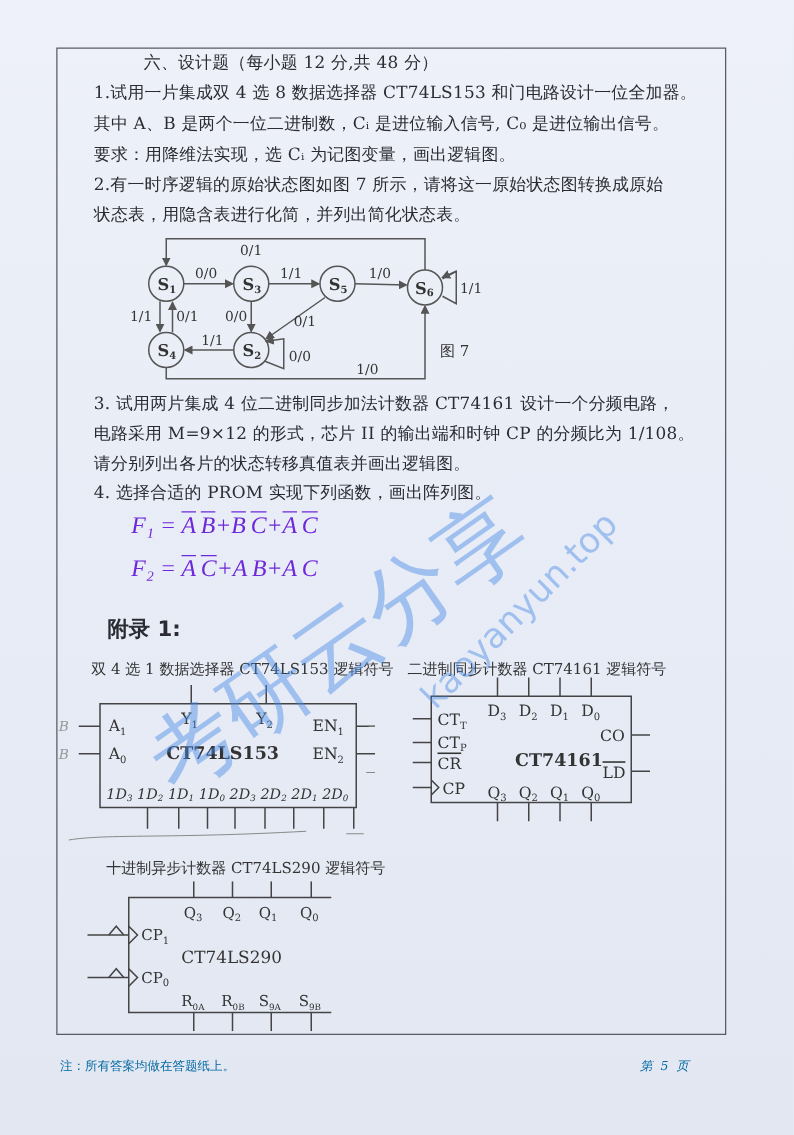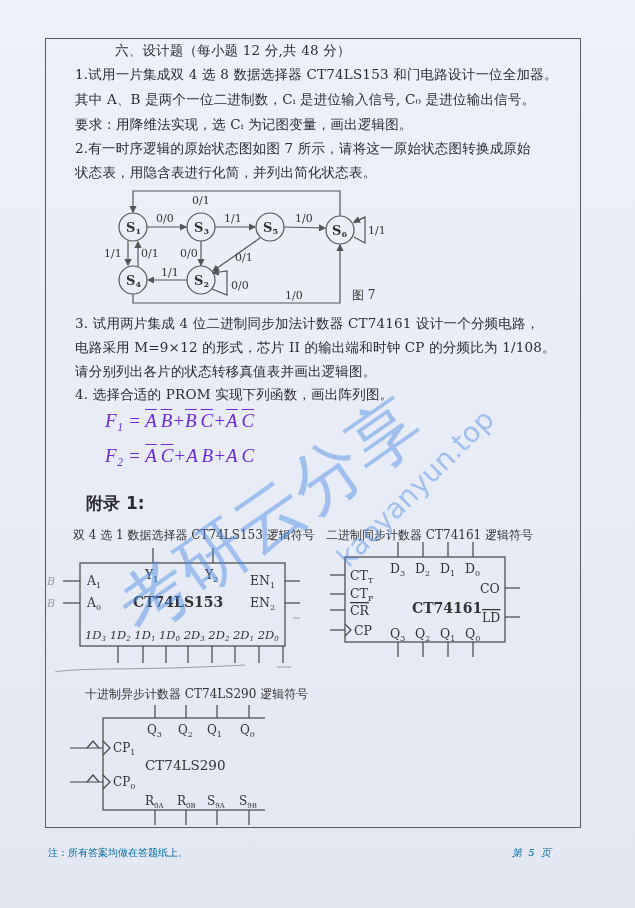--- a/index.html
+++ b/index.html
@@ -96,21 +96,21 @@
     <text x="102" y="19">0/1</text>
     <text x="14" y="72">1/1</text>
     <text x="51" y="72">0/1</text>
     <text x="90" y="72">0/0</text>
     <text x="145" y="76">0/1</text>
     <text x="71" y="91">1/1</text>
     <text x="141" y="104">0/0</text>
     <text x="195" y="114">1/0</text>
   </g>
 </svg>
-<div class="caption" style="left:352px;top:287px;font-size:12px;text-align:right;">图 7</div>
+<div class="caption" style="left:352px;top:273px;font-size:12px;text-align:right;">图 7</div>
 
 <div class="txt" style="left:75px;top:313px;">3. 试用两片集成 4 位二进制同步加法计数器 CT74161 设计一个分频电路，</div>
 <div class="txt" style="left:75px;top:337px;">电路采用 M=9×12 的形式，芯片 II 的输出端和时钟 CP 的分频比为 1/108。</div>
 <div class="txt" style="left:75px;top:361px;">请分别列出各片的状态转移真值表并画出逻辑图。</div>
 <div class="txt" style="left:75px;top:384px;">4. 选择合适的 PROM 实现下列函数，画出阵列图。</div>
 
 <div class="eq" style="left:105px;top:410px;">
   <span>F₁ =</span>
   <span class="ol">A</span> <span class="ol">B</span>+<span class="ol">B</span> <span class="ol">C</span>+<span class="ol">A</span> <span class="ol">C</span>
 </div>

